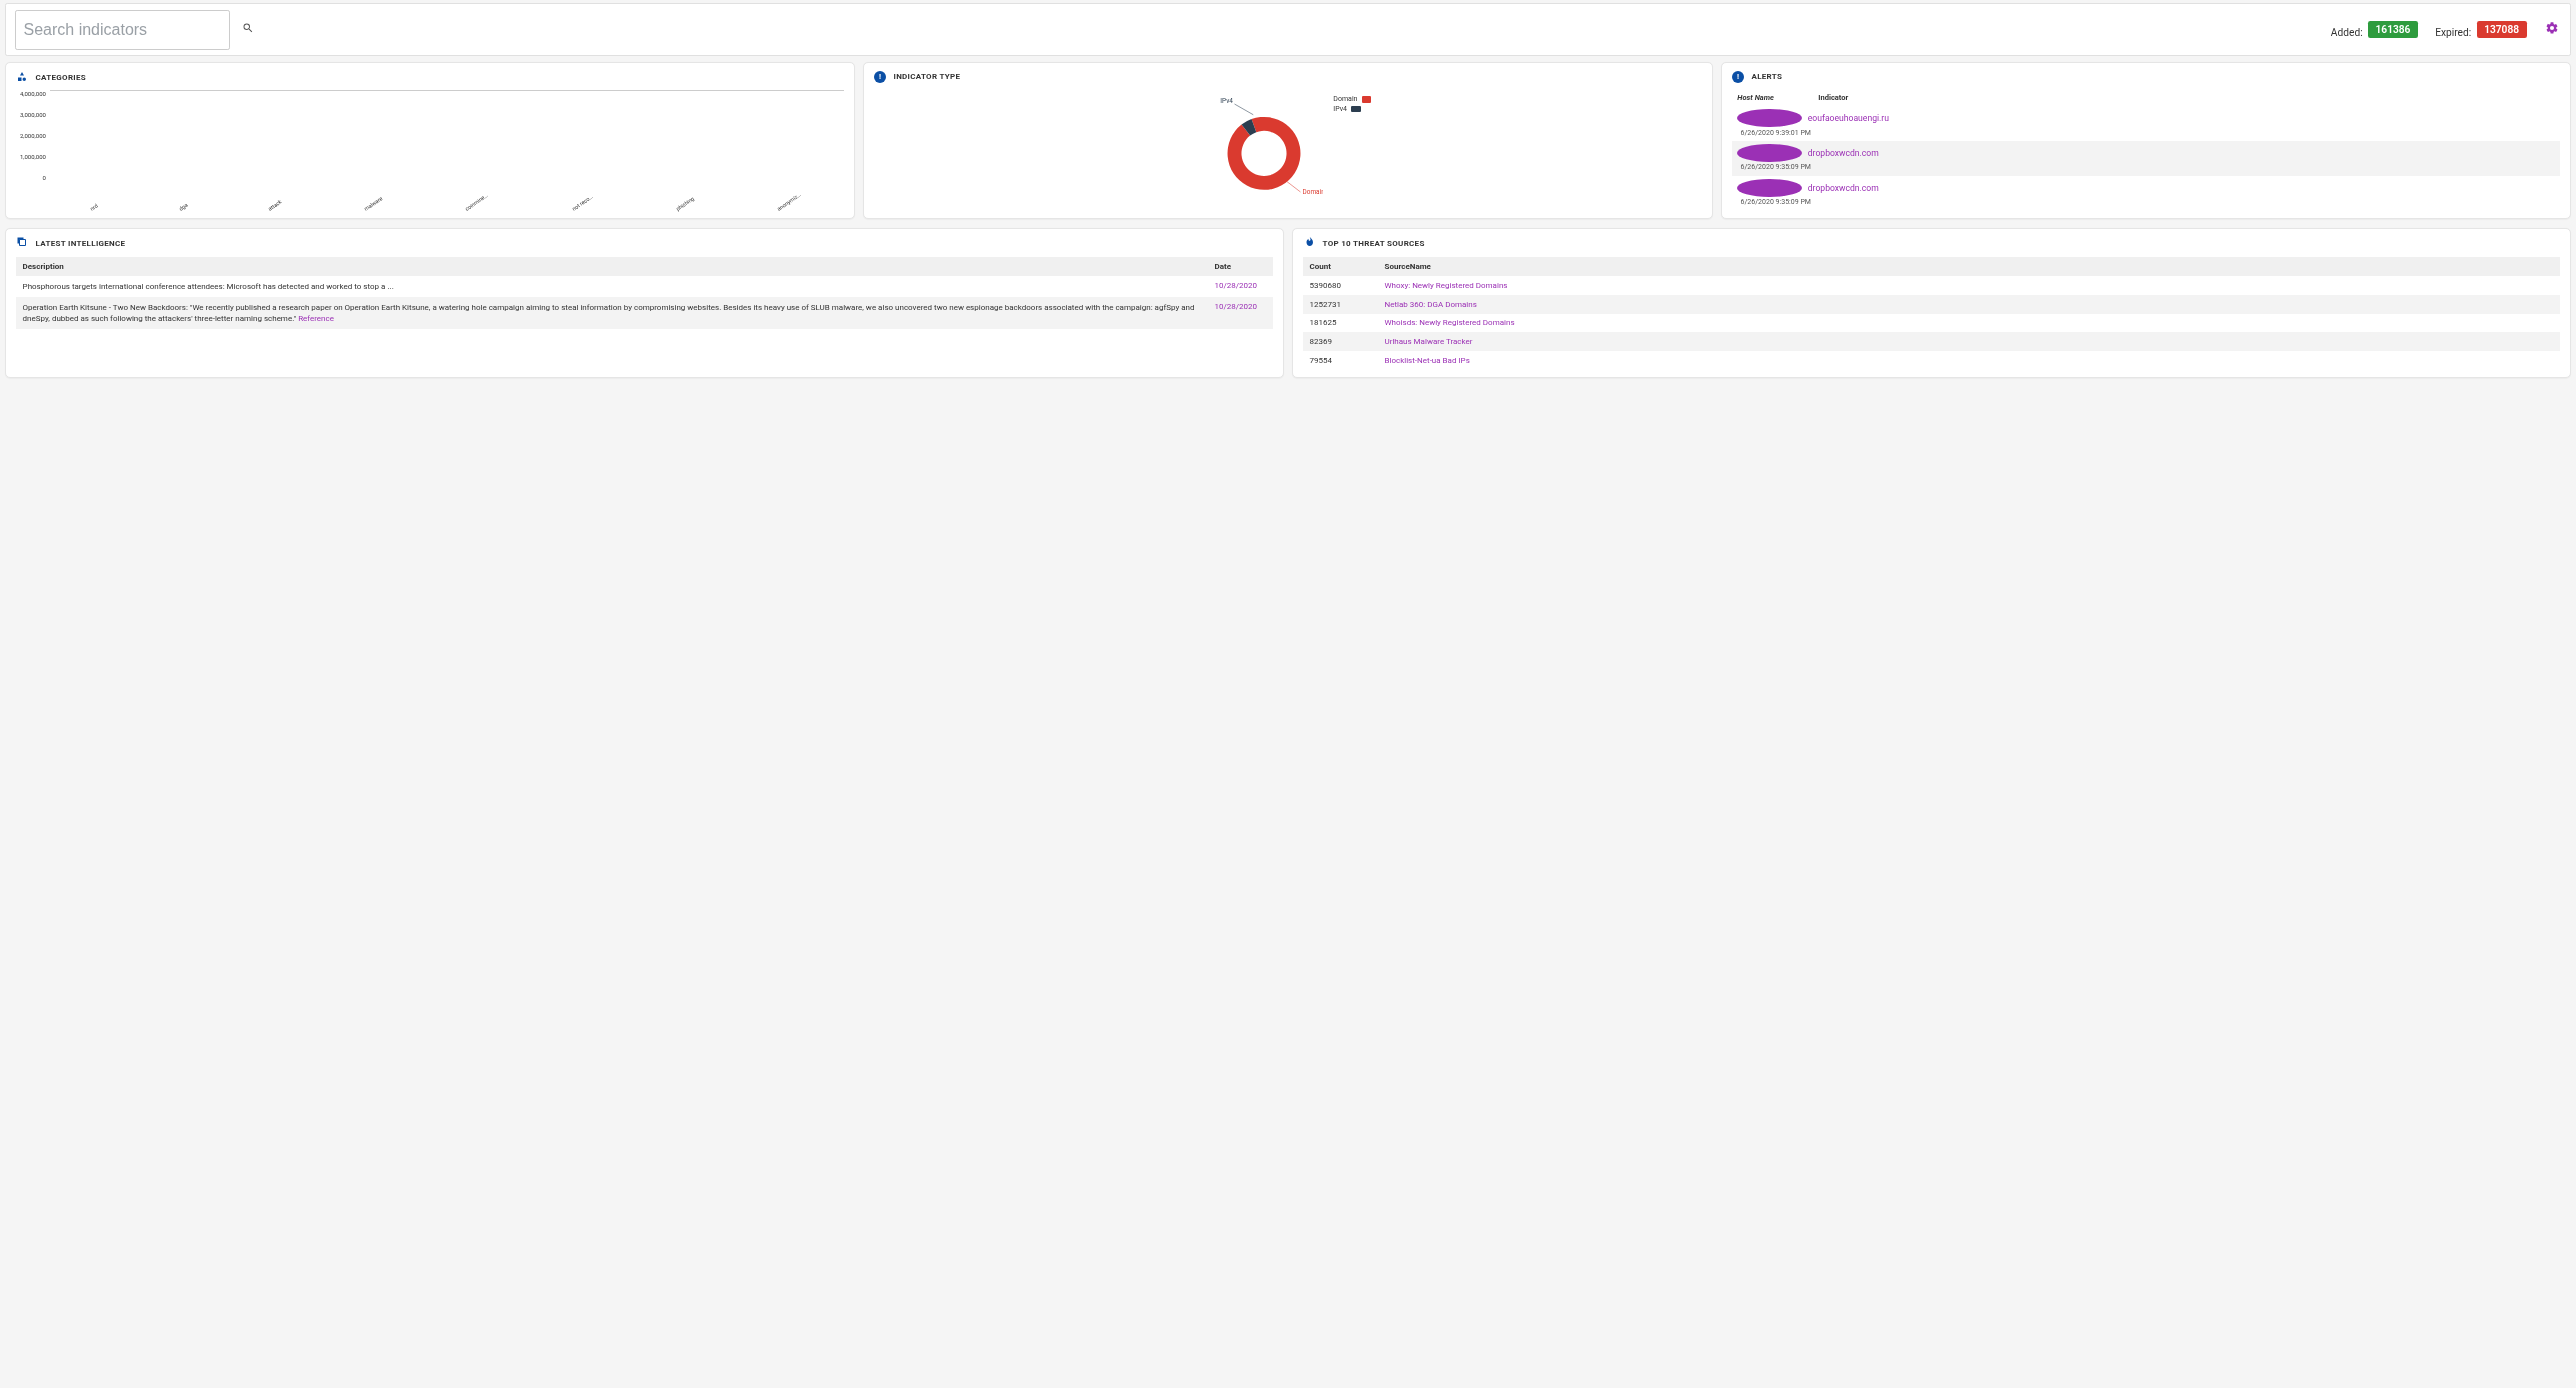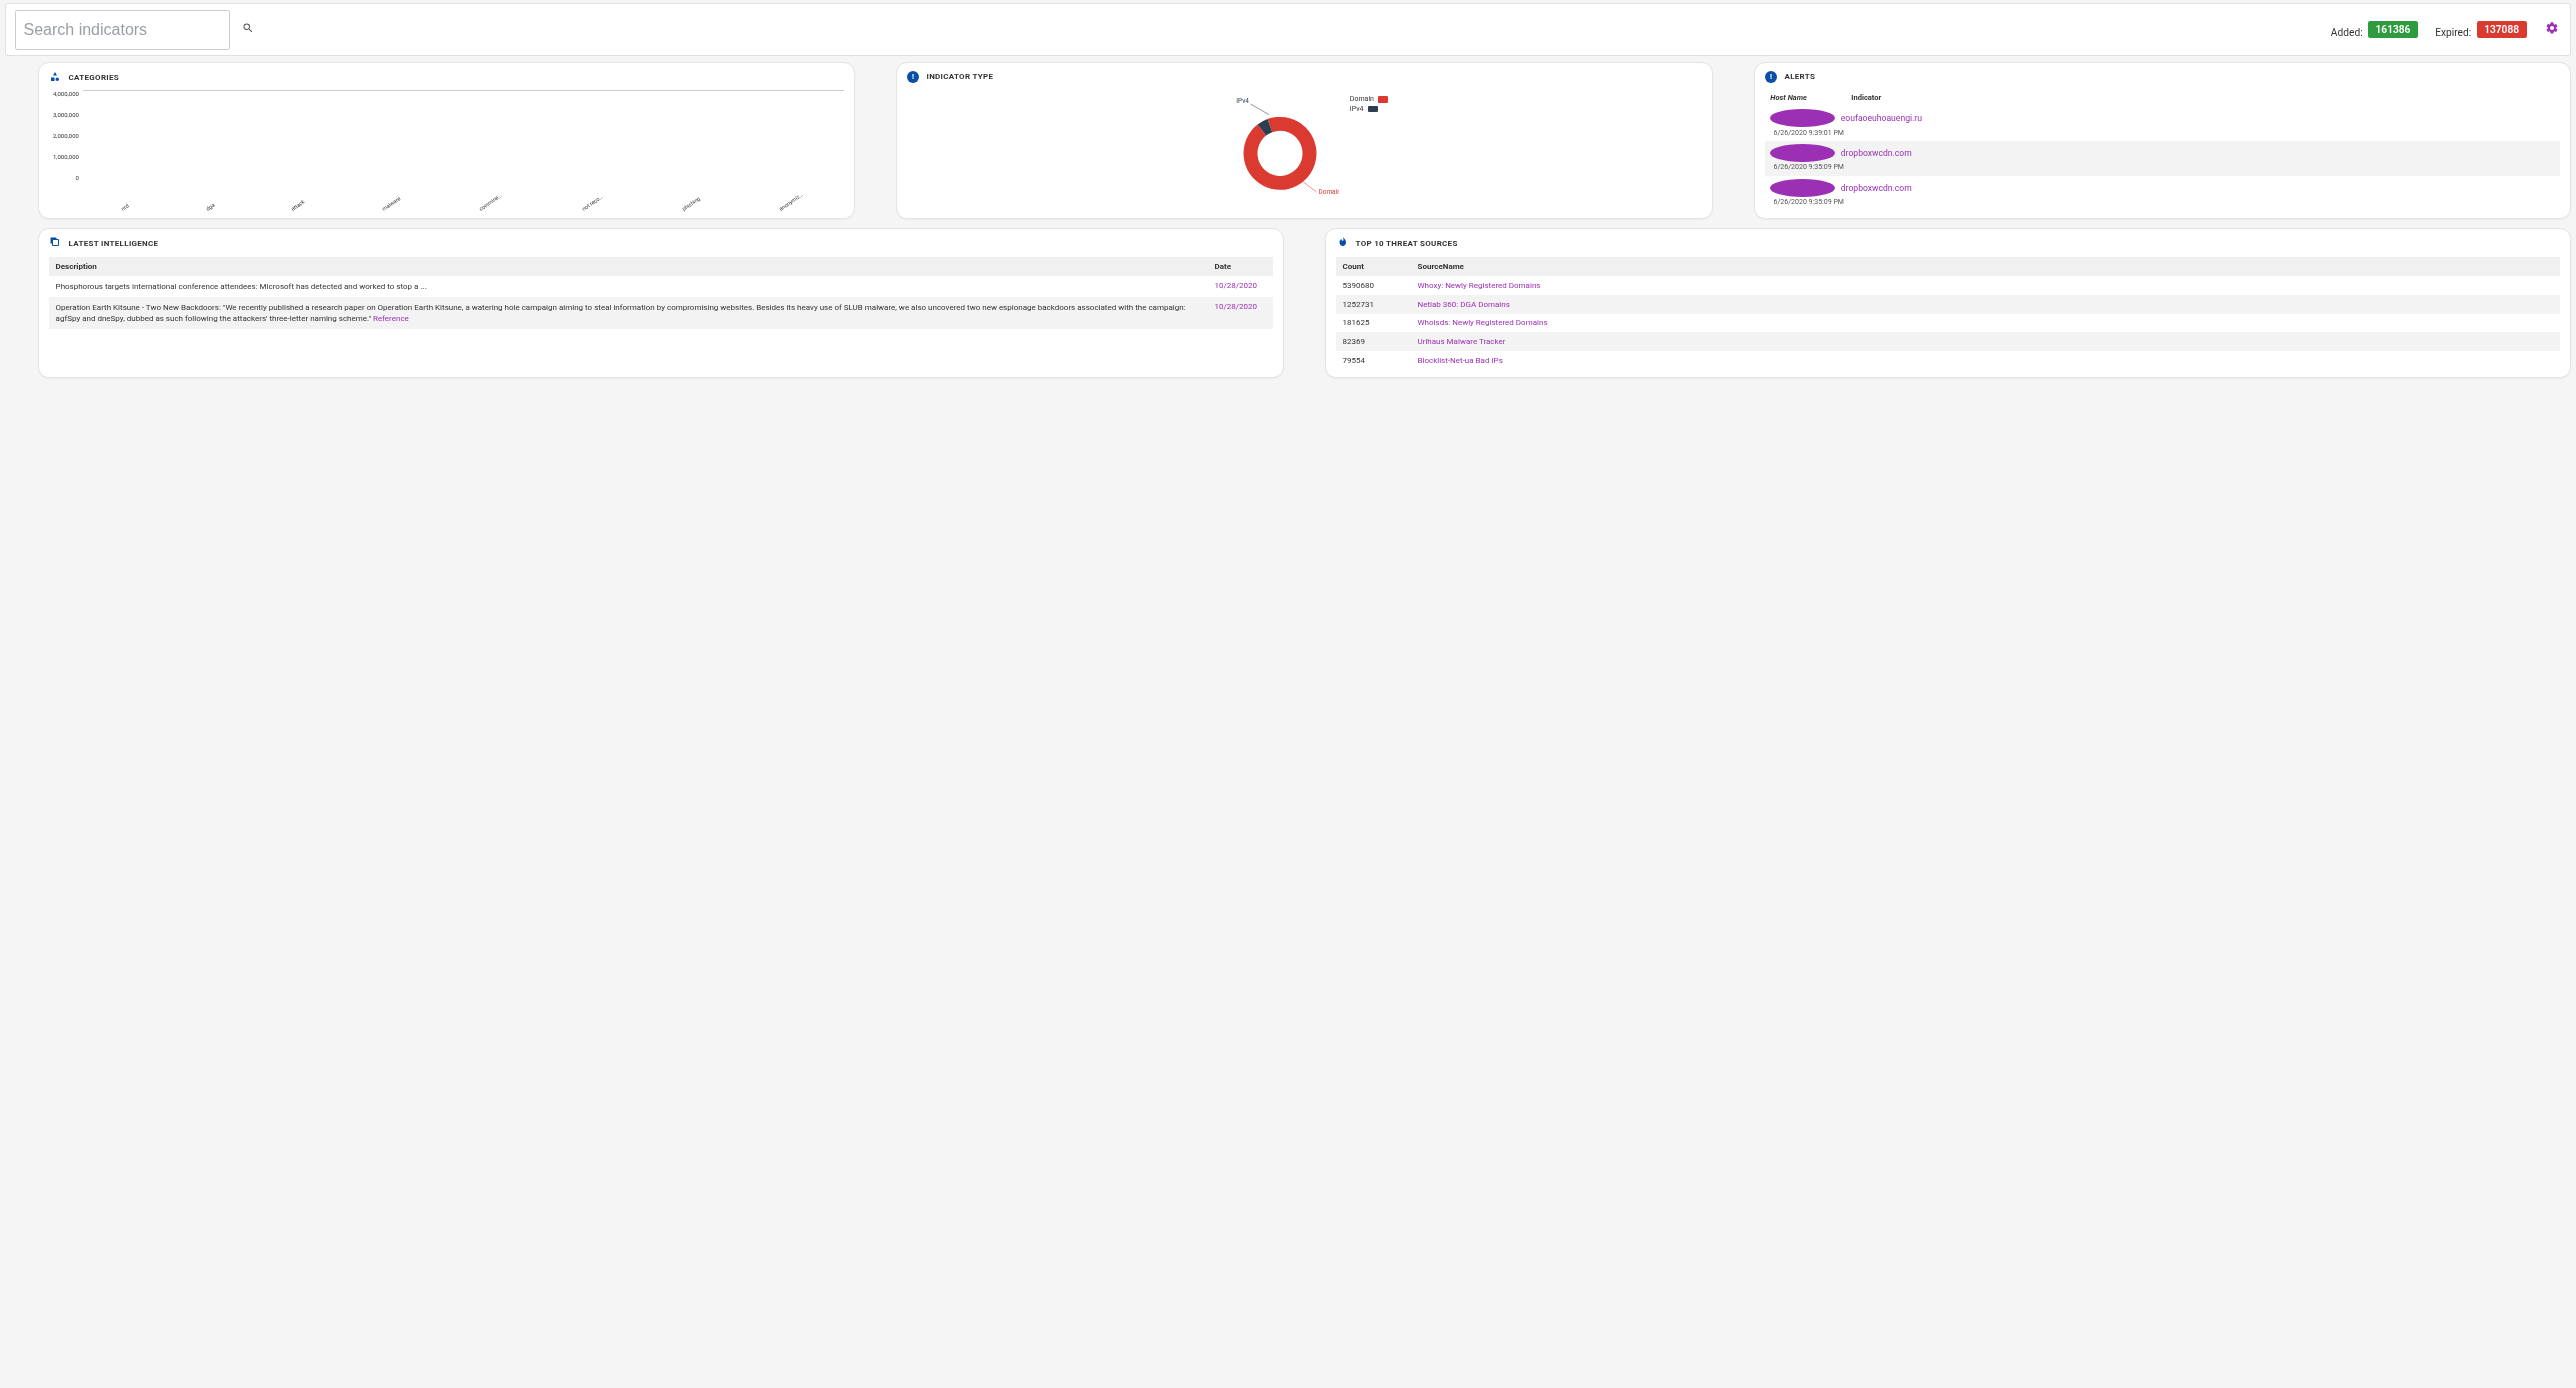--- a/index.html
+++ b/index.html
@@ -12,21 +12,21 @@
 .search-icon-btn svg { width: 12px; height: 12px; fill: #555; }
 .spacer { flex: 1; }
 .stats { display: flex; align-items: flex-end; gap: 5.4px; font-size: 10.2px; }
 .badge { color: #fff; padding: 3.2px 7.5px; border-radius: 2.2px; font-weight: 600; font-size: 10.2px; }
 .badge-green { background: #2e9c3e; }
 .badge-red { background: #da3a2f; }
 .gear-btn { background: transparent; border: none; cursor: pointer; padding: 2.2px; margin-left: 8.6px; }
 .gear-btn svg { width: 14px; height: 14px; fill: #9b30b5; }
 
 .grid { display: grid; grid-template-columns: 1fr 1fr 1fr; gap: 8.6px; padding: 0 5.4px 8.6px 5.4px; }
-.card { background: #fff; border: 0.5px solid #e5e5e5; border-radius: 11px; box-shadow: 0 0.5px 1.1px rgba(0,0,0,0.04); padding: 7.5px 9.7px; margin-left: 33px; }
+.card { background: #fff; border: 0.5px solid #e5e5e5; border-radius: 5px; box-shadow: 0 0.5px 1.1px rgba(0,0,0,0.04); padding: 7.5px 9.7px; }
 .card-header { display: flex; align-items: center; gap: 7.5px; margin-bottom: 5.4px; }
 .card-title { font-size: 8px; font-weight: 700; letter-spacing: 0.3px; color: #333; }
 
 
 .cat-chart { position: relative; height: 108px; display: flex; }
 .cat-yaxis { display: flex; flex-direction: column; justify-content: space-between; font-size: 6px; color: #333; padding-right: 3.2px; padding-bottom: 17px; text-align: right; min-width: 33px; }
 .cat-plot { flex: 1; position: relative; background: #f2f2f2; border-left: 0.5px solid #aaa; }
 .cat-gridlines { position: absolute; inset: 0; }
 .cat-gridlines div { position: absolute; left: 0; right: 0; height: 0.5px; background: #ccc; }
 .cat-bars { position: absolute; inset: 0; display: flex; align-items: flex-end; gap: 2%; padding: 0 2% 0 2%; }

